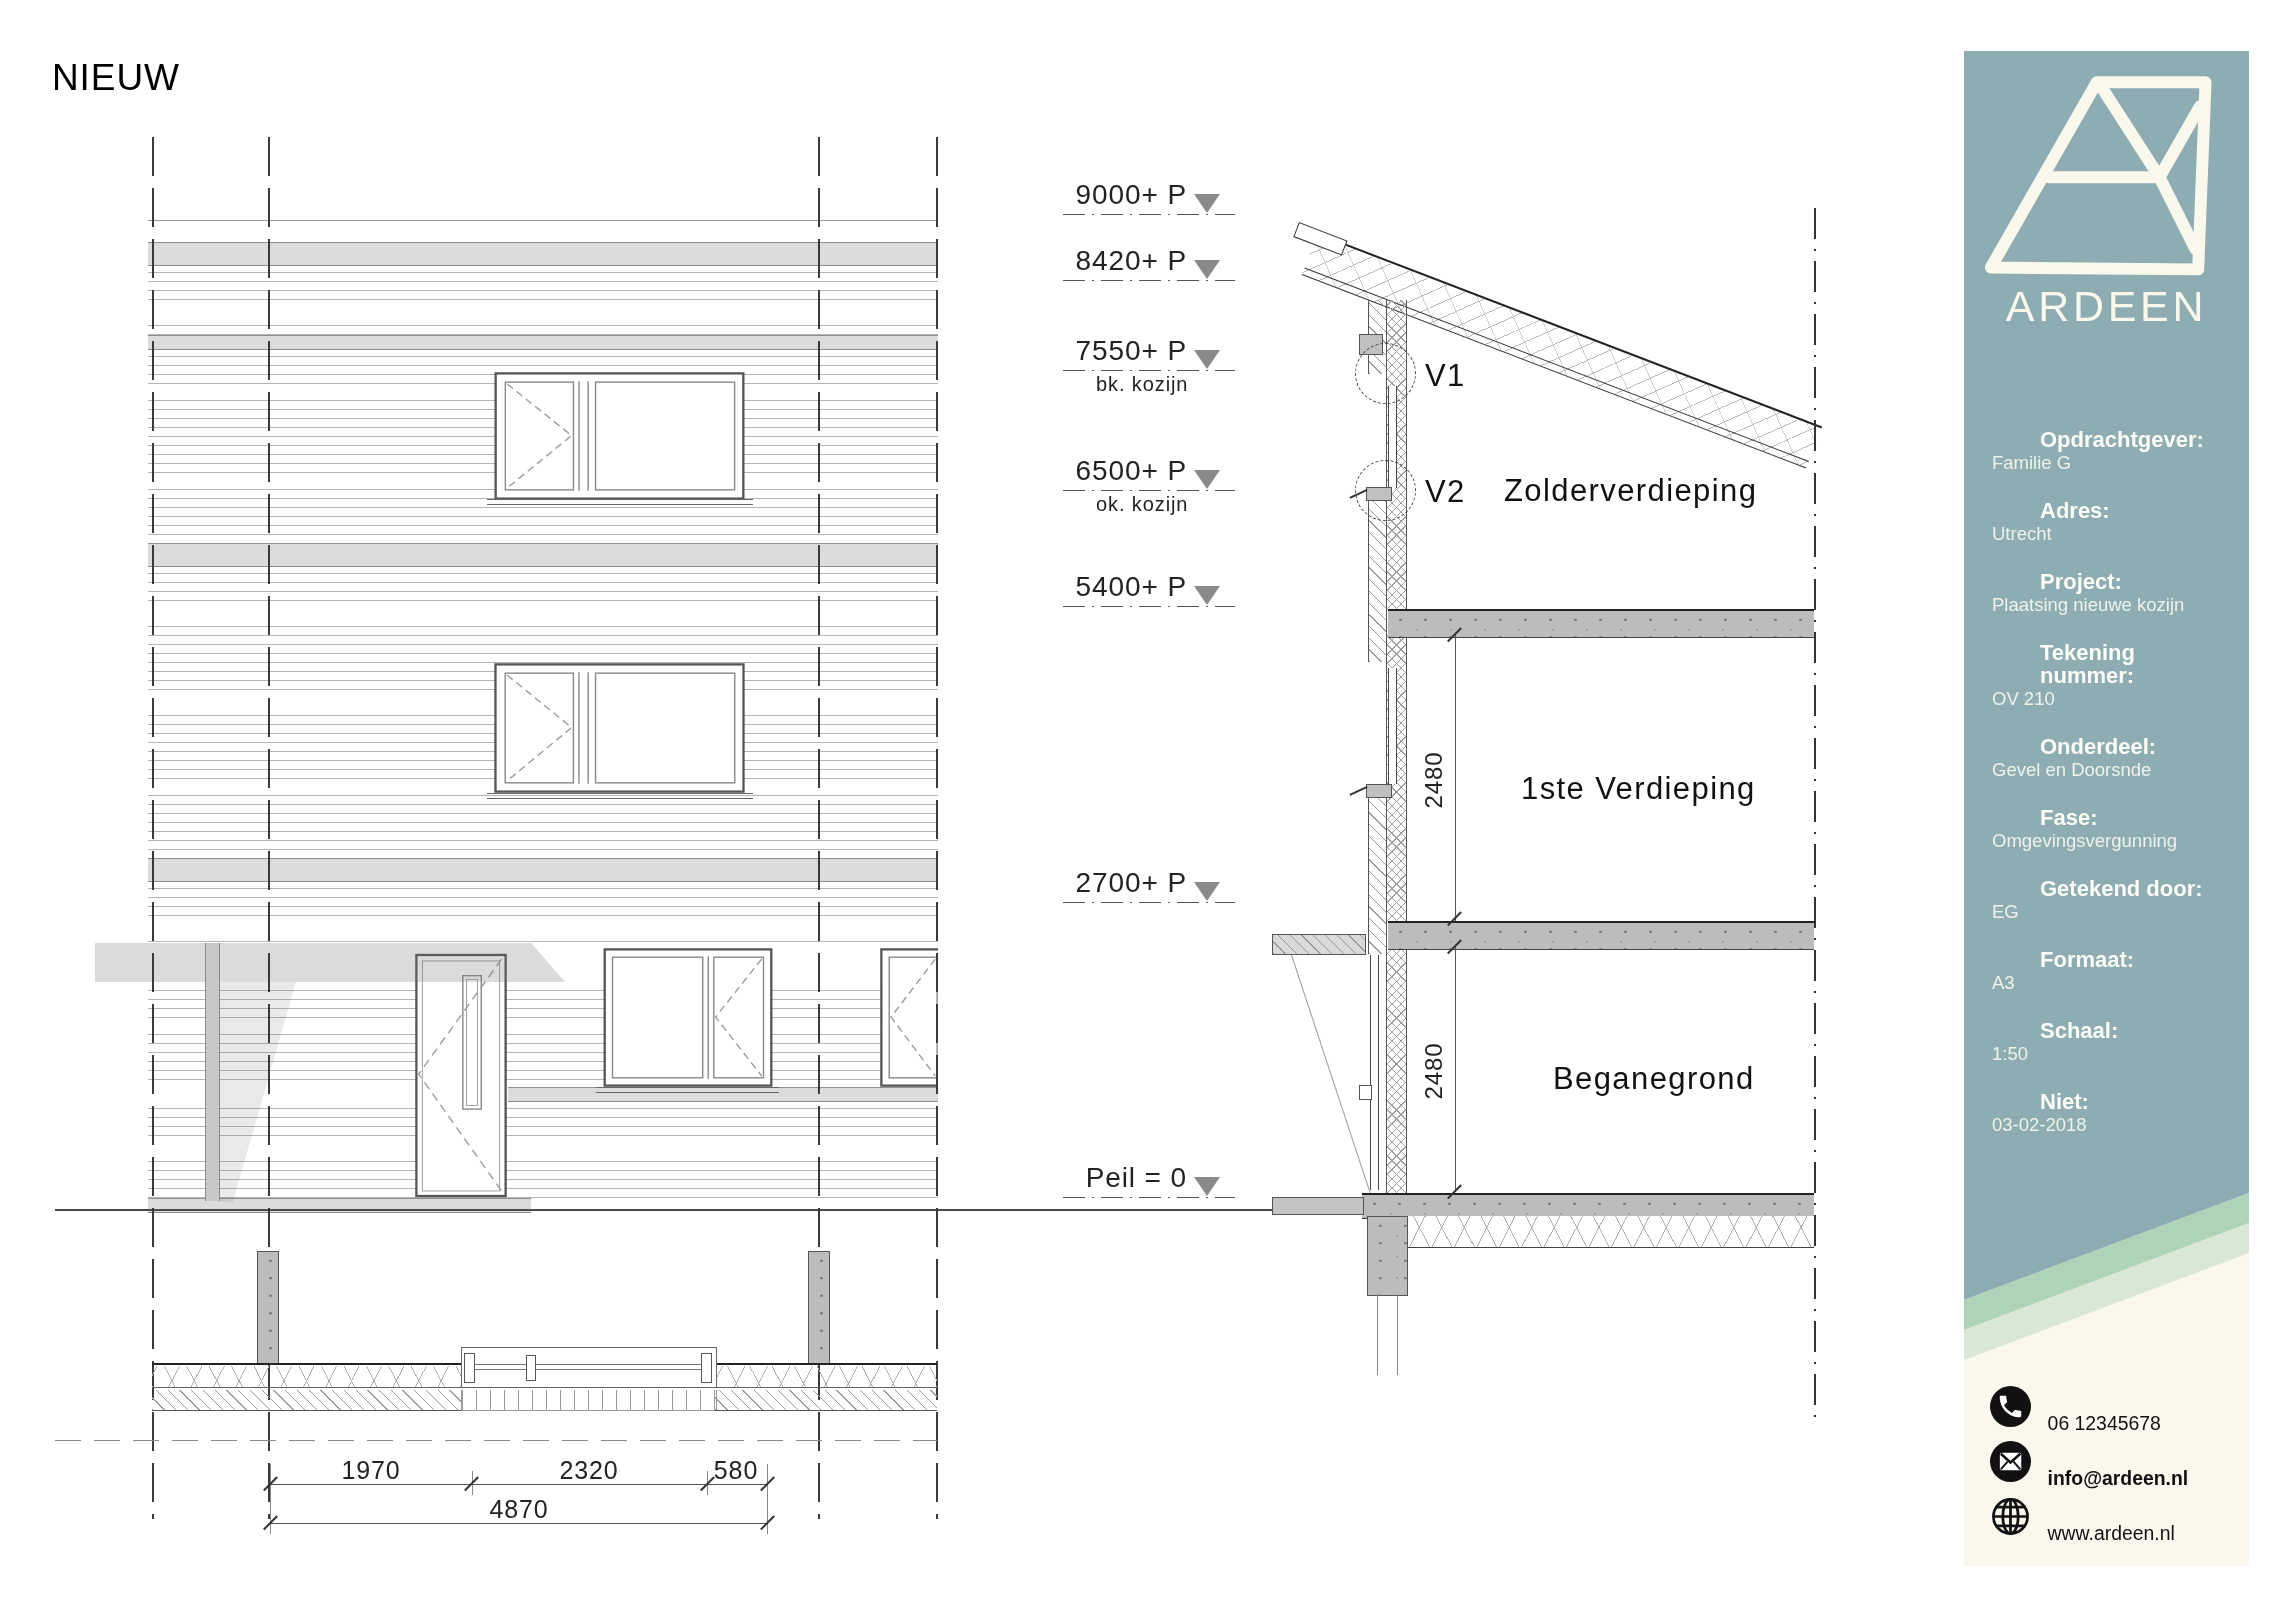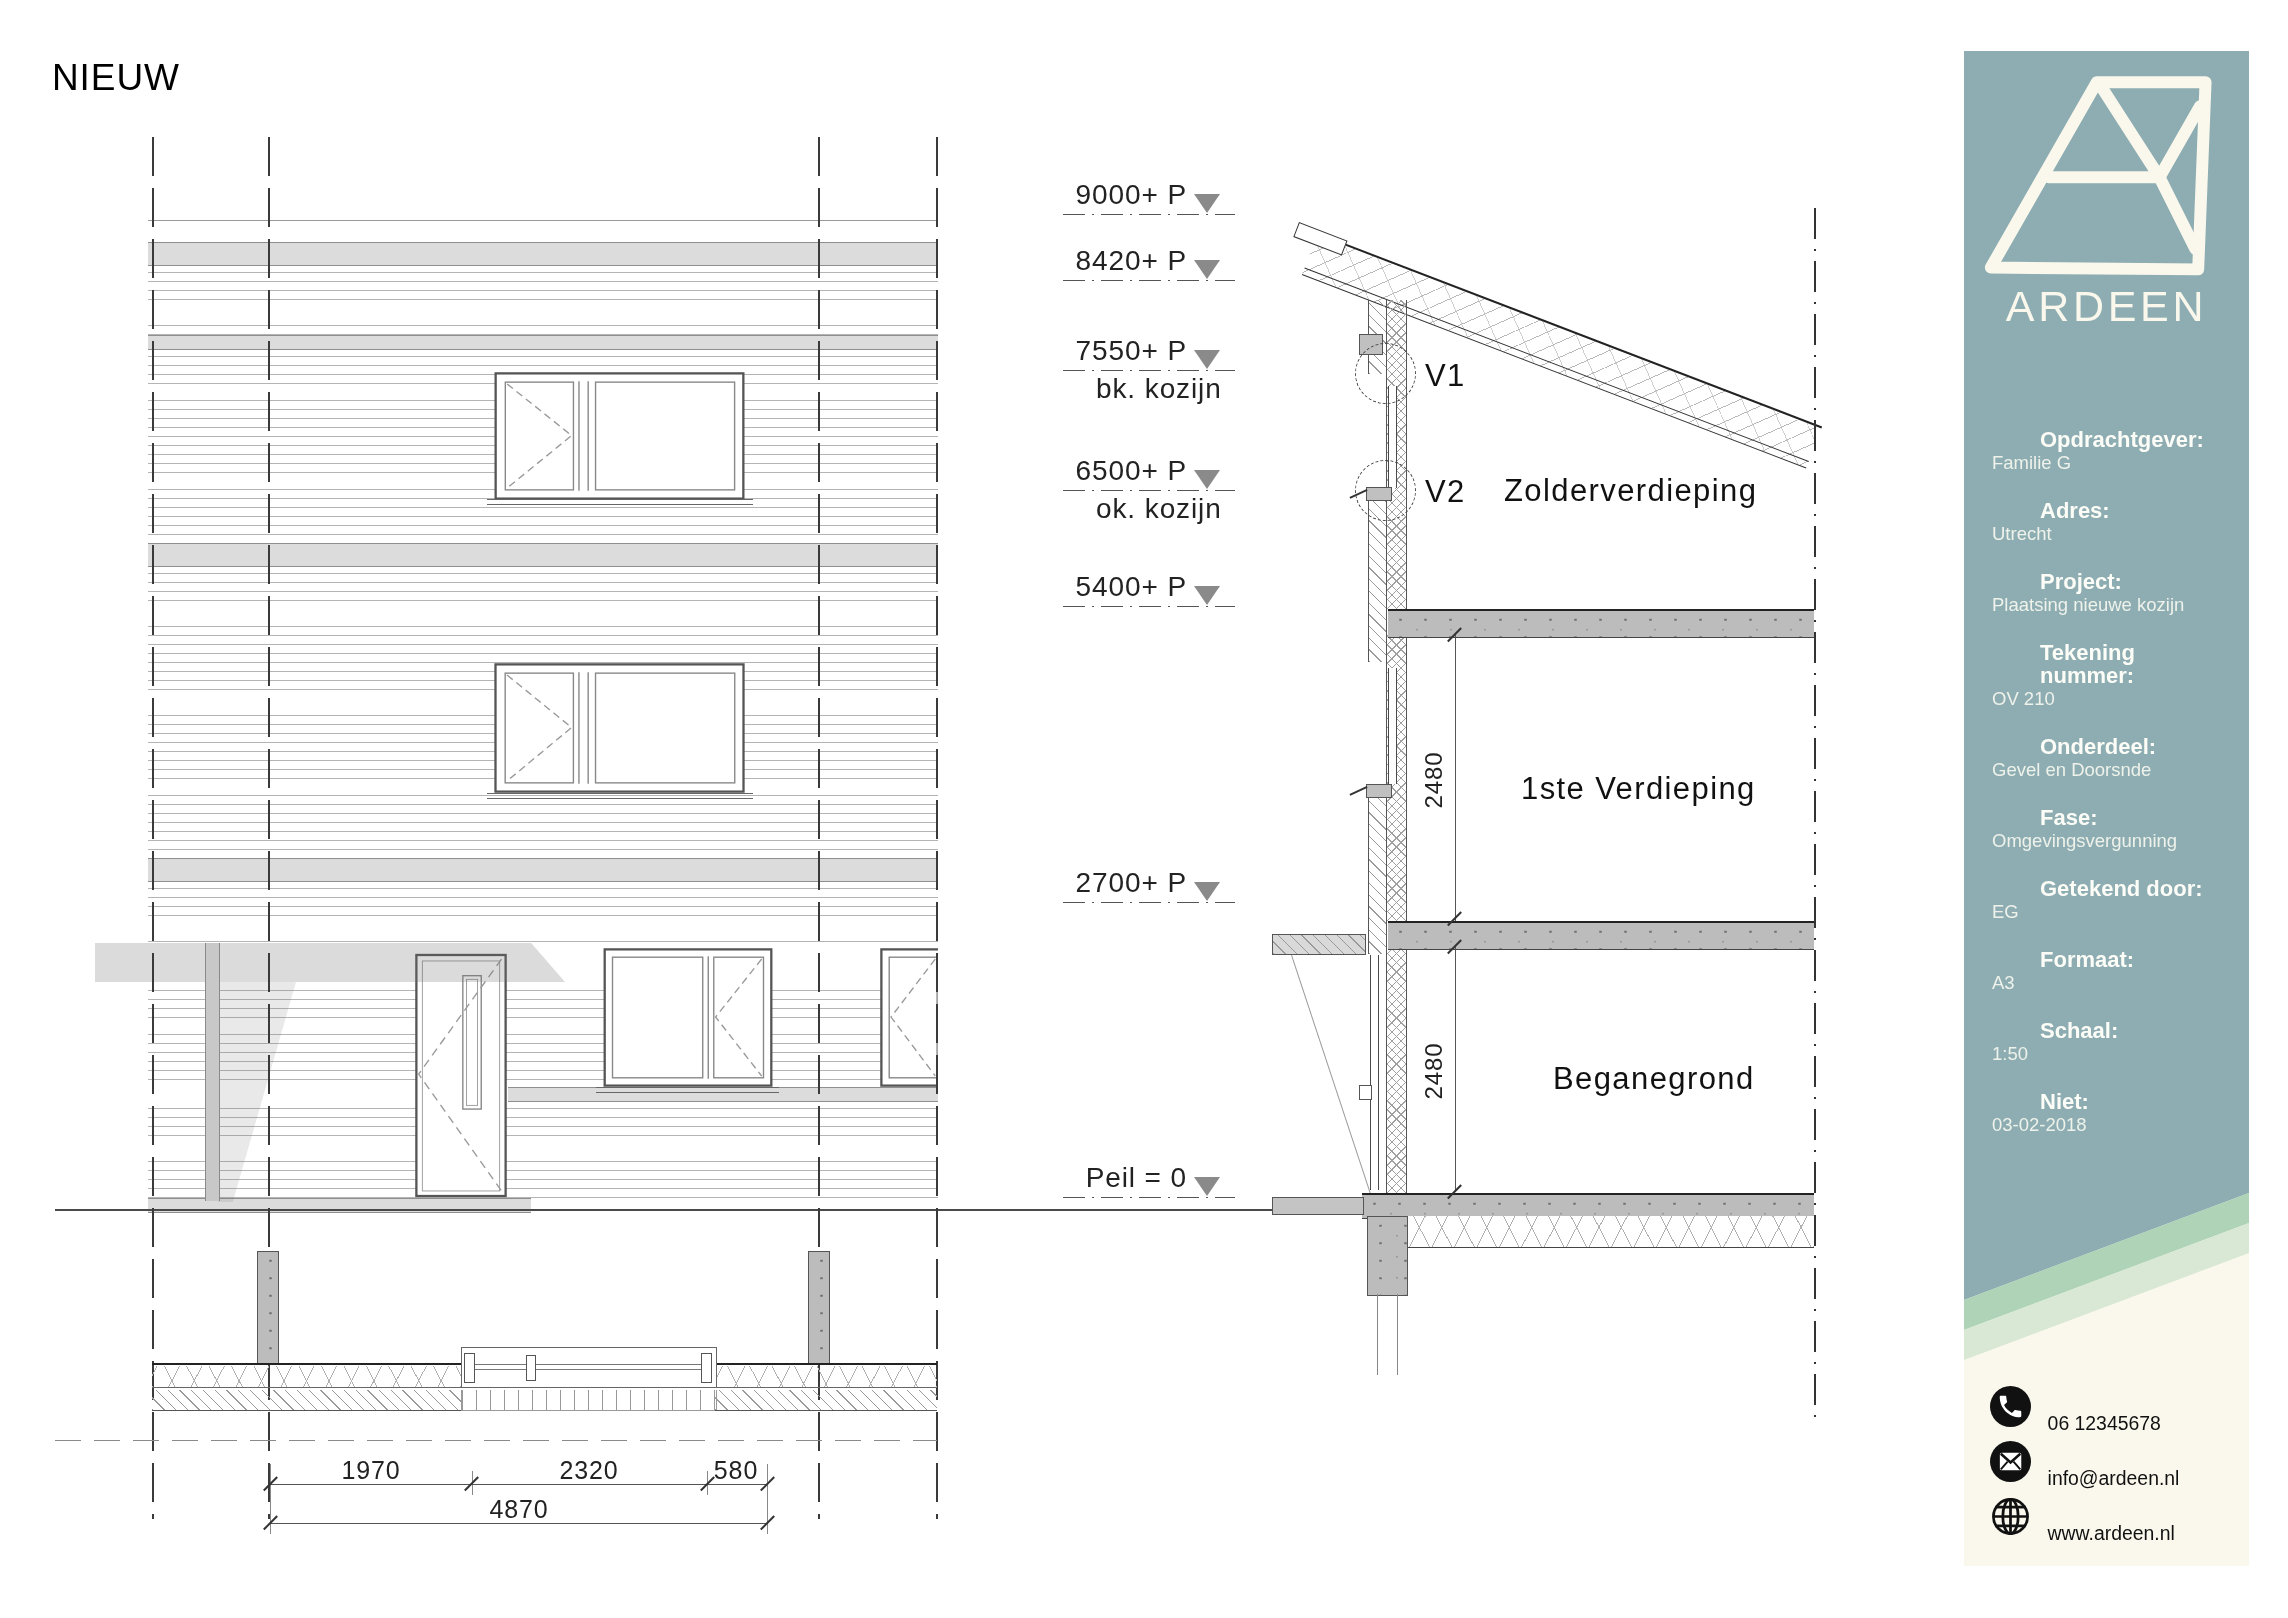--- a/index.html
+++ b/index.html
@@ -40,21 +40,21 @@
   .ext{width:0.9px;background:#888;}
   .dashline{height:1.4px;background:repeating-linear-gradient(90deg,#8a8a8a 0 26px,transparent 26px 39px);}
 
   
   .level{left:1063px;width:172px;height:33px;}
   .lvl-line{position:absolute;left:0;right:0;bottom:0;height:1.4px;
     background:repeating-linear-gradient(90deg,#555 0 22px,transparent 22px 29px,#555 29px 31px,transparent 31px 38px);}
   .lvl-text{position:absolute;right:48px;bottom:3.7px;font-size:28px;white-space:nowrap;color:#222;letter-spacing:0.9px;}
   .lvl-tri{position:absolute;right:14.8px;bottom:1.8px;width:0;height:0;
     border-left:13px solid transparent;border-right:13px solid transparent;border-top:19.4px solid #8a8a8a;}
-  .lvl-sub{position:absolute;left:33px;top:35px;font-size:28px;color:#222;letter-spacing:0.9px;white-space:nowrap;text-align:center;}
+  .lvl-sub{position:absolute;left:33px;top:35px;font-size:20px;color:#222;letter-spacing:0.9px;white-space:nowrap;text-align:center;}
 
   
   .glz{width:7.4px;background:#fff;border-left:1.8px solid #4a4a4a;border-right:1.8px solid #4a4a4a;}
   .slab{border-top:2.3px solid #222;border-bottom:1.4px solid #444;}
   .seclbl{font-size:31px;color:#111;letter-spacing:1.4px;white-space:nowrap;}
   .vcirc{width:59px;height:59px;border:1.8px dashed #444;border-radius:50%;}
   .dimv{width:1.4px;background:#555;}
   .dim90{font-size:24px;color:#222;transform:rotate(-90deg);transform-origin:center;letter-spacing:0.9px;}
   .griddd{width:1.8px;background:repeating-linear-gradient(180deg,#333 0 31px,transparent 31px 41px,#333 41px 43px,transparent 43px 53px);}
   .swing{height:1.4px;background:#9a9a9a;transform-origin:left top;}
@@ -357,21 +357,21 @@
         </div>
     </div>
 
     <div class="contact" style="top:1334px;">
       <svg width="41" height="41" viewBox="0 0 24 24">
         <circle cx="12" cy="12" r="12" fill="#111"></circle>
         <path fill="#fff" transform="translate(3.6,3.6) scale(0.7)" d="M6.6 10.8c1.4 2.8 3.8 5.1 6.6 6.6l2.2-2.2c.3-.3.7-.4 1-.2 1.1.4 2.3.6 3.6.6.6 0 1 .4 1 1V20c0 .6-.4 1-1 1C10.6 21 3 13.4 3 4c0-.6.4-1 1-1h3.5c.6 0 1 .4 1 1 0 1.2.2 2.4.6 3.6.1.3 0 .7-.2 1l-2.3 2.2z"></path>
       </svg>
       <span class="txt">06 12345678</span>
     </div>
-    <div class="contact" style="top:1389px;">
+    <div class="contact" style="top:1389px;font-weight:bold;">
       <svg width="41" height="41" viewBox="0 0 24 24">
         <circle cx="12" cy="12" r="12" fill="#111"></circle>
         <g transform="translate(5.2,5.2) scale(0.57)">
           <rect x="1" y="3" width="22" height="18" rx="2" fill="#fff"></rect>
           <polyline points="2,4 12,13 22,4" fill="none" stroke="#111" stroke-width="2.6"></polyline>
           <line x1="2" y1="20" x2="9" y2="12" stroke="#111" stroke-width="2"></line>
           <line x1="22" y1="20" x2="15" y2="12" stroke="#111" stroke-width="2"></line>
         </g>
       </svg>
       <span class="txt">info@ardeen.nl</span>

